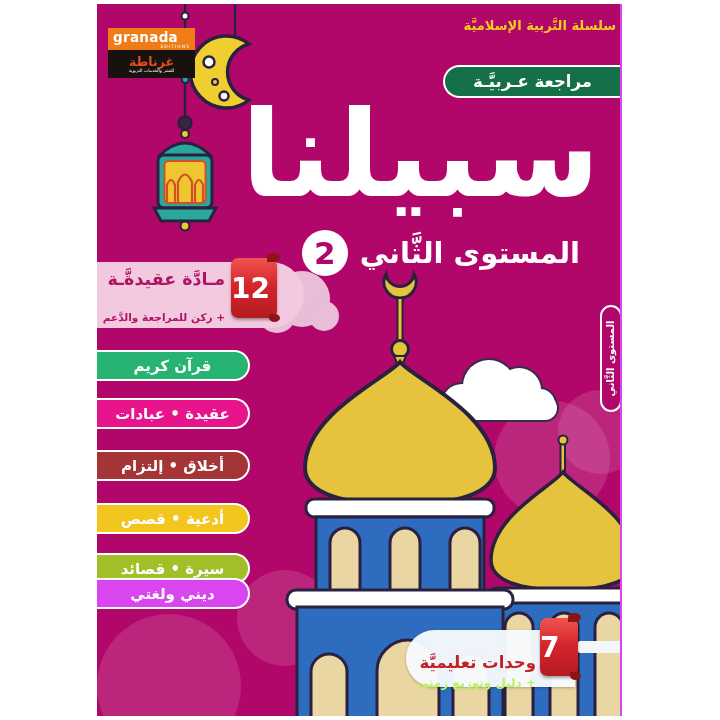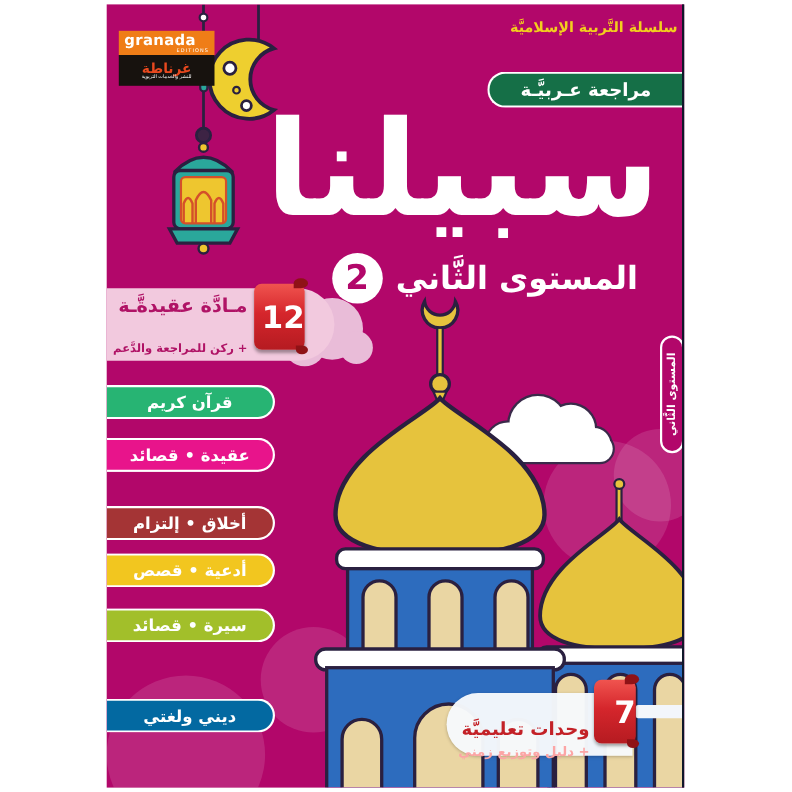--- a/index.html
+++ b/index.html
@@ -1,19 +1,19 @@
 <!DOCTYPE html>
 <html><head>
 <meta charset="utf-8">
 <style>
   html,body{margin:0;padding:0;}
   body{font-family:"DejaVu Sans", sans-serif;}
   .stage{position:relative;width:720px;height:720px;background:#ffffff;overflow:hidden;}
   .cover{position:absolute;left:97px;top:4px;width:523px;height:712px;overflow:hidden;
-         border-right:2px solid #0f172a;}
+         border-right:2px solid #d946ef;}
   .decor-svg{position:absolute;left:0;top:0;width:525px;height:712px;}
 
   
   .logo{position:absolute;left:11px;top:24px;width:87px;}
   .logo-top{height:22px;background:#ef7d17;box-sizing:border-box;padding:1px 5px 0 5px;
             display:flex;flex-direction:column;justify-content:center;}
   .logo-name{color:#fff;font-weight:bold;font-size:13.5px;line-height:13px;letter-spacing:.3px;}
   .logo-ed{color:#fff;font-size:4.5px;text-align:right;letter-spacing:1px;line-height:5px;}
   .logo-bottom{height:28px;background:#17120e;box-sizing:border-box;padding:2px 10px;
                display:flex;flex-direction:column;justify-content:center;align-items:center;}
@@ -35,21 +35,21 @@
                 font-size:31px;font-weight:800;}
 
   
   .subjects-pill{position:absolute;left:0;top:258px;width:207px;height:66px;
                  border-radius:0 33px 33px 0;}
   .subjects-text{position:absolute;left:4px;top:264px;width:124px;text-align:right;direction:rtl;}
   .subjects-label{font-size:17.5px;font-weight:bold;line-height:22px;}
   .subjects-sub{font-size:10.5px;font-weight:bold;line-height:14px;margin-top:20px;}
 
   .ribbon{position:absolute;background:linear-gradient(180deg,#f0544f 0%,#d5262c 45%,#b51b21 100%);
-          border-radius:7px;display:flex;align-items:center;justify-content:flex-end;
+          border-radius:7px;display:flex;align-items:center;justify-content:flex-start;
           color:#fff;font-weight:800;box-shadow:0 2px 3px rgba(0,0,0,.35);}
   .ribbon::before{content:"";position:absolute;top:-5px;right:-3px;width:13px;height:9px;
                   background:#8f1216;border-radius:60% 60% 60% 0;}
   .ribbon::after{content:"";position:absolute;bottom:-4px;right:-3px;width:11px;height:8px;
                  background:#8f1216;border-radius:0 60% 60% 60%;}
   .ribbon-12{left:134px;top:254px;width:46px;height:60px;font-size:28px;}
   .ribbon-7{left:443px;top:614px;width:38px;height:58px;font-size:28px;}
 
   
   .cat-pill{position:absolute;left:0;width:153px;height:31px;box-sizing:border-box;
@@ -57,21 +57,21 @@
             display:flex;align-items:center;justify-content:center;
             color:#fff;font-size:15px;font-weight:bold;direction:rtl;white-space:nowrap;}
 
   
   .units-strip{position:absolute;left:481px;top:637px;width:44px;height:12px;background:#f3f6fb;border-radius:2px;}
   .units-pill{position:absolute;left:309px;top:626px;width:169px;height:57px;
               background:rgba(246,249,252,.97);border-radius:29px 0 0 29px;
               box-shadow:0 1px 3px rgba(0,0,0,.25);}
   .units-text{position:absolute;left:311px;top:632px;width:128px;text-align:right;direction:rtl;}
   .units-label{font-size:16.5px;font-weight:bold;line-height:21px;color:#c32127;margin-top:16px;}
-  .units-sub{font-size:12px;font-weight:bold;line-height:15px;margin-top:3px;color:#fca5a5;}
+  .units-sub{font-size:12px;font-weight:bold;line-height:15px;margin-top:3px;color:#bef264;}
 
   
   .spine-pill{position:absolute;left:503px;top:301px;width:22px;height:107px;box-sizing:border-box;
               border:2px solid #fff;border-radius:13px;display:flex;align-items:center;justify-content:center;}
   .spine-pill span{transform:rotate(-90deg);white-space:nowrap;color:#fff;font-size:10px;
                    font-weight:bold;direction:rtl;}
 </style>
 </head>
 <body>
 
@@ -189,25 +189,25 @@
     <div class="subjects-pill" style="background: rgb(242, 201, 222);"></div>
     <div class="subjects-text" style="color: rgb(176, 19, 102);">
       <div class="subjects-label">مـادَّة عقيدةَّـة</div>
       <div class="subjects-sub">+ ركن للمراجعة والدَّعم</div>
     </div>
     <div class="ribbon ribbon-12">
       <span>12</span>
     </div>
 
     <div class="cat-pill" style="top: 346px; background: rgb(39, 180, 115);">قرآن كريم</div>
-    <div class="cat-pill" style="top: 394px; background: rgb(232, 20, 139);">عقيدة • قصائد</div>
-    <div class="cat-pill" style="top: 456px; background: rgb(164, 52, 53);">أخلاق • إلتزام</div>
+    <div class="cat-pill" style="top: 394px; background: rgb(232, 20, 139);">عقيدة • عبادات</div>
+    <div class="cat-pill" style="top: 446px; background: rgb(164, 52, 53);">أخلاق • إلتزام</div>
     <div class="cat-pill" style="top: 499px; background: rgb(242, 198, 31);">أدعية • قصص</div>
     <div class="cat-pill" style="top: 549px; background: rgb(162, 191, 42);">سيرة • قصائد</div>
-    <div class="cat-pill" style="top: 631px; background: #0369a1;">ديني ولغتي</div>
+    <div class="cat-pill" style="top: 574px; background: #d946ef;">ديني ولغتي</div>
 
     <div class="units-strip"></div>
     <div class="units-pill"></div>
     <div class="units-text">
       <div class="units-label">وحدات تعليميَّة</div>
       <div class="units-sub">+ دليل وتوزيع زمني</div>
     </div>
     <div class="ribbon ribbon-7">
       <span>7</span>
     </div>

